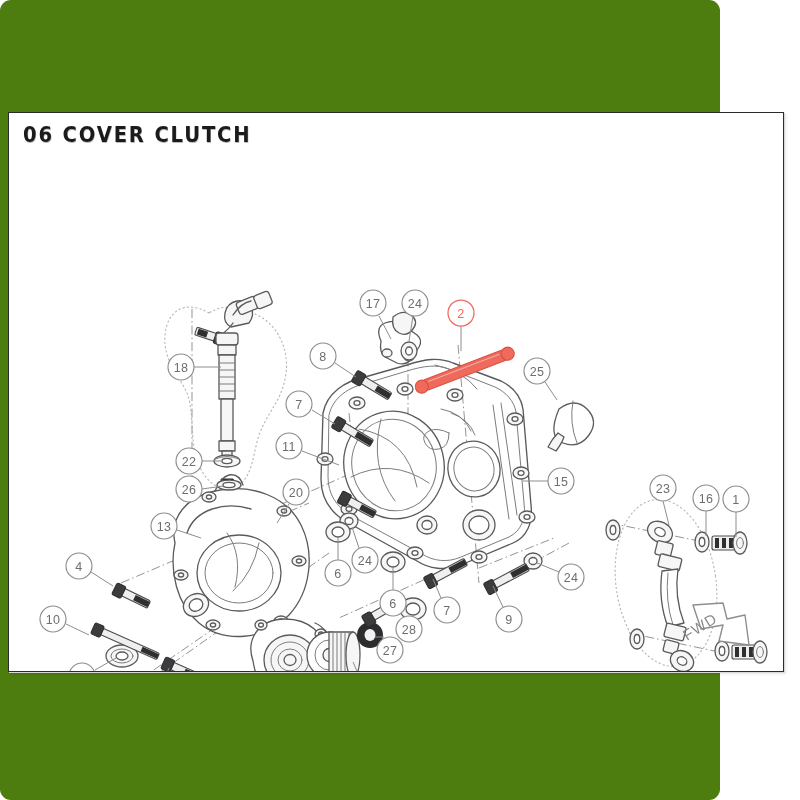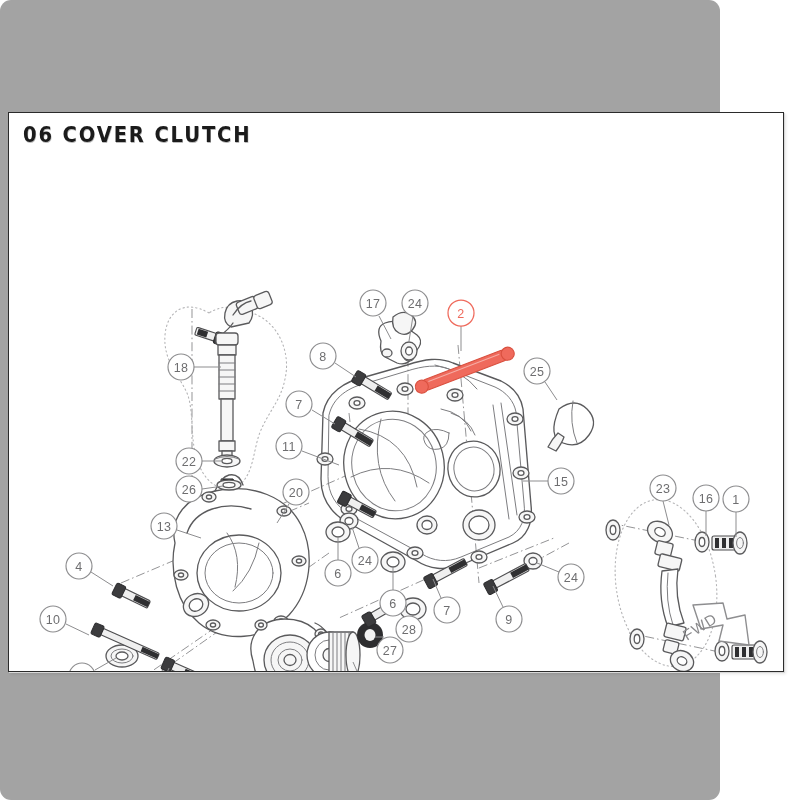--- a/index.html
+++ b/index.html
@@ -1,17 +1,17 @@
 <!DOCTYPE html>
 <html><head>
 <meta charset="utf-8">
 <style>
   html,body{margin:0;padding:0;background:#ffffff;}
   body{width:800px;height:800px;overflow:hidden;font-family:"Liberation Sans",sans-serif;}
-  #page{position:relative;width:720px;height:800px;background:#a3a3a3;border-radius:11px;}
+  #page{position:relative;width:720px;height:800px;background:#4d7c0f;border-radius:11px;}
 
   
   #plate{
     position:absolute;left:8px;top:112px;width:776px;height:560px;
     background:#ffffff;
     border:1px solid #2b2b2b;
     box-shadow:1px 1px 0 #d8d8d8, 2px 2px 3px rgba(0,0,0,.10);
     box-sizing:border-box;overflow:hidden;
   }
   #plate-title{

